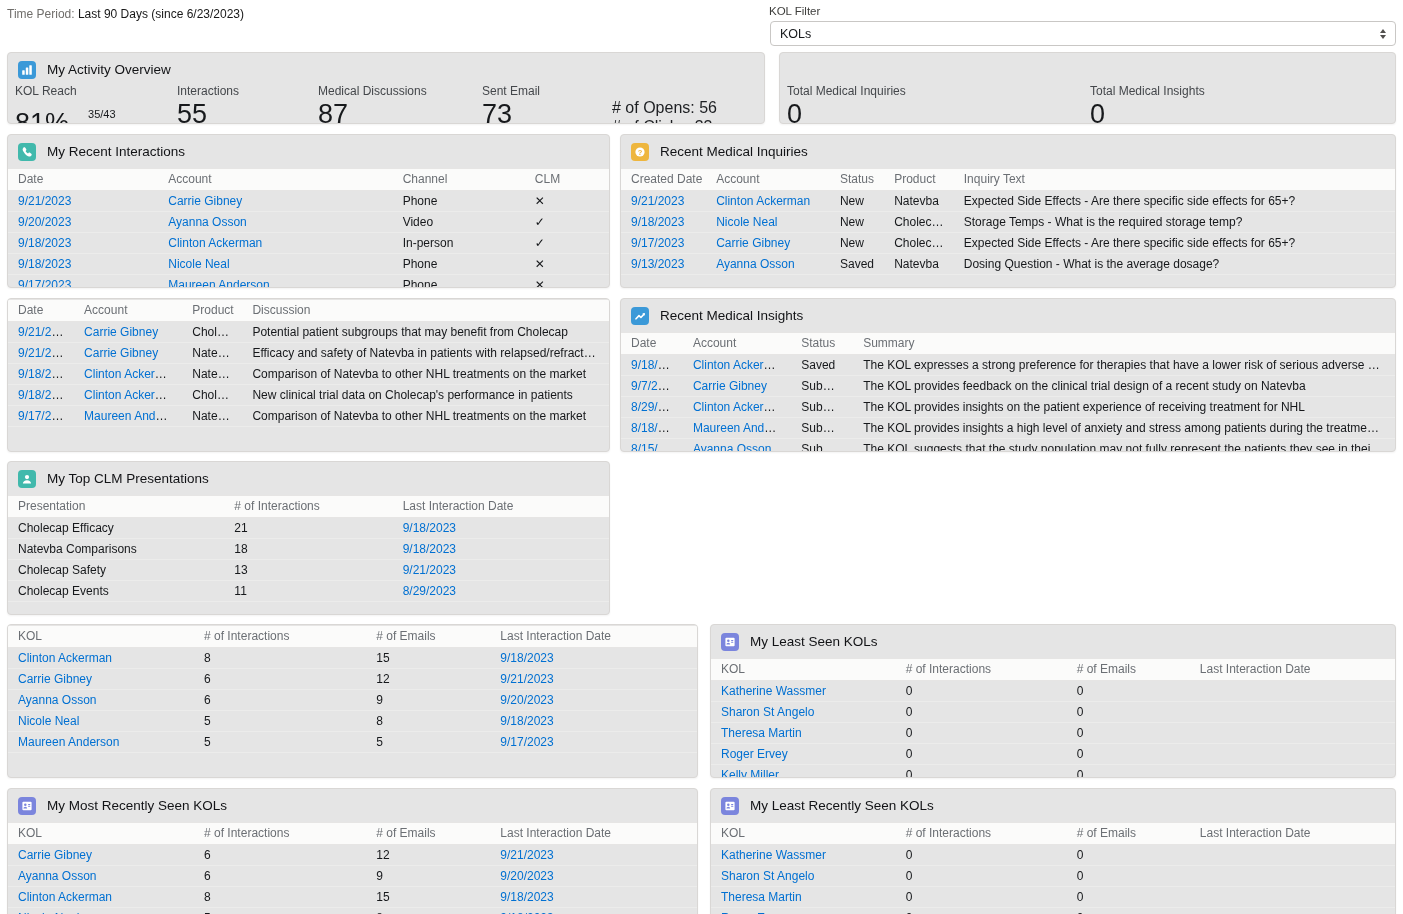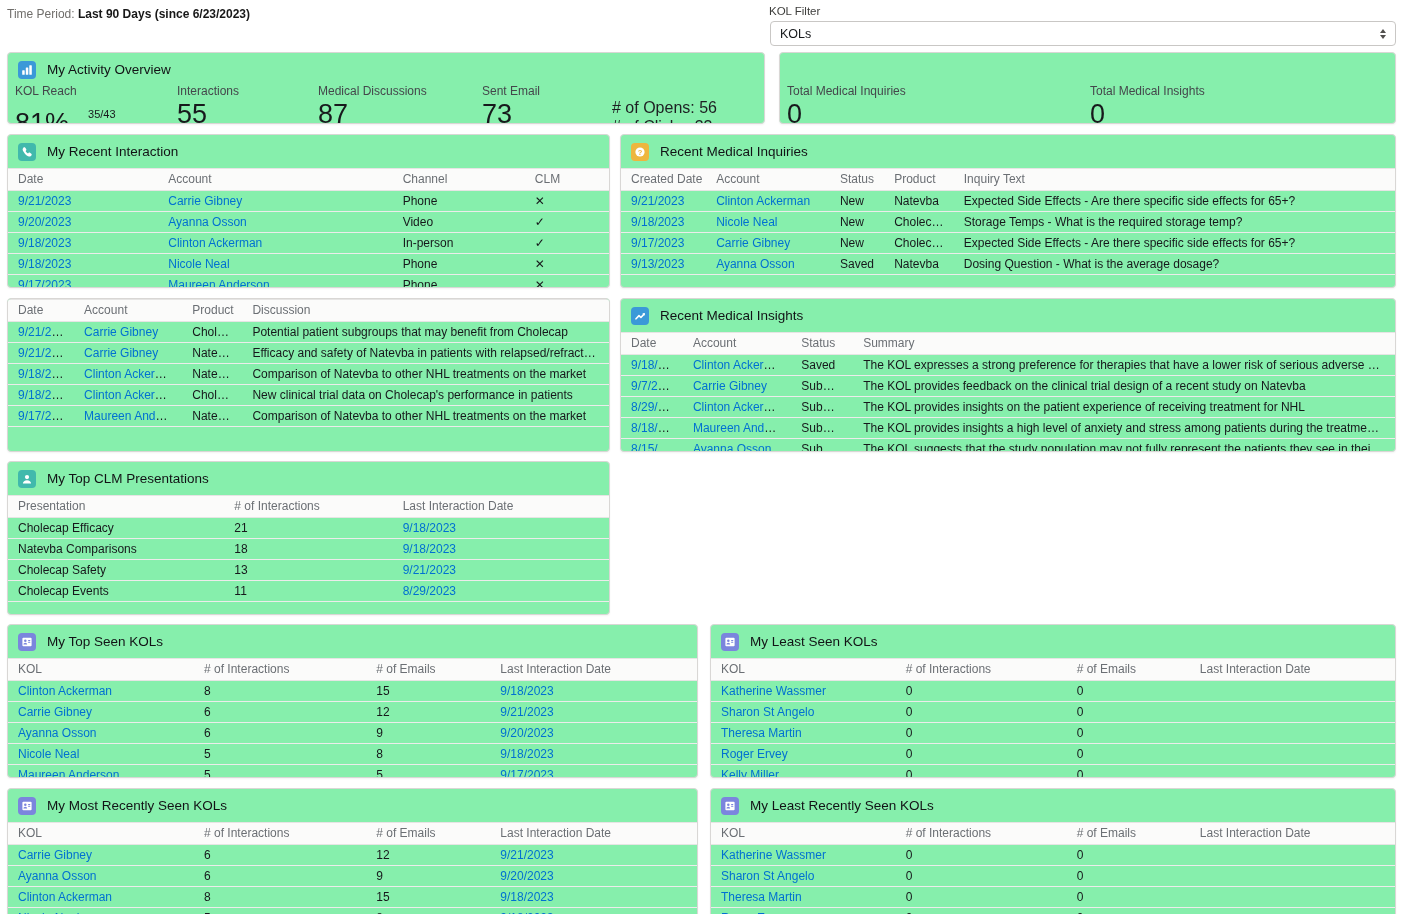--- a/index.html
+++ b/index.html
@@ -2,31 +2,31 @@
 <html><head>
 <meta charset="utf-8">
 <style>
   * { margin:0; padding:0; box-sizing:border-box; }
   html,body { width:1403px; height:914px; overflow:hidden; background:#fff;
     font-family:"Liberation Sans", sans-serif; color:#16181b; }
   .stage { position:relative; width:1403px; height:914px; }
 
   
   .time-period { position:absolute; left:7px; top:7px; font-size:12px; color:#706e6b; }
-  .time-period b { font-weight:700; color:#181818; }
+  .time-period b { font-weight:400; color:#181818; }
   .kol-filter-label { position:absolute; left:769px; top:5px; font-size:11.5px; color:#3e3e3c; }
   .kol-select { position:absolute; left:770px; top:21px; width:626px; height:25px;
     border:1px solid #c9c7c5; border-radius:4px; background:#fff; display:flex;
     align-items:center; padding:0 9px; font-size:12.5px; cursor:pointer; }
   .arrows { margin-left:auto; display:flex; flex-direction:column; gap:2px; }
   .tri-up { width:0; height:0; border-left:3.5px solid transparent; border-right:3.5px solid transparent; border-bottom:4.5px solid #514f4d; }
   .tri-dn { width:0; height:0; border-left:3.5px solid transparent; border-right:3.5px solid transparent; border-top:4.5px solid #514f4d; }
 
   
-  .card { position:absolute; background:#86efac; border:1px solid #d9d7d5; border-radius:4px;
+  .card { position:absolute; background:#e5e5e5; border:1px solid #d9d7d5; border-radius:4px;
     box-shadow:0 1px 2px rgba(0,0,0,.05); overflow:hidden; }
   .c-ov  { left:7px;   top:52px;  width:758px; height:72px; }
   .c-ma  { left:779px; top:52px;  width:617px; height:72px; }
   .c-ri  { left:7px;   top:134px; width:603px; height:154px; }
   .c-rq  { left:620px; top:134px; width:776px; height:154px; }
   .c-rd  { left:7px;   top:298px; width:603px; height:154px; }
   .c-rin { left:620px; top:298px; width:776px; height:154px; }
   .c-clm { left:7px;   top:461px; width:603px; height:154px; }
   .c-ts  { left:7px;   top:624px; width:691px; height:154px; }
   .c-ls  { left:710px; top:624px; width:686px; height:154px; }
@@ -119,21 +119,21 @@
     </div>
   </div>
 
   <div class="card c-ri">
     <div class="card-head">
       <span class="cicon" style="background: rgb(65, 185, 172); color: rgb(65, 185, 172);">
           <svg viewBox="0 0 12 12">
             <path fill="#fff" d="M2.5 1.6c.5-.5 1.4-.5 1.8.1l.9 1.3c.3.5.3 1.1-.1 1.5l-.5.5c.4.9 1.5 2 2.4 2.4l.5-.5c.4-.4 1-.5 1.5-.1l1.3.9c.6.4.6 1.3.1 1.8l-.6.6c-.5.5-1.2.6-1.8.4-1.1-.4-2.6-1.3-3.9-2.6S2.1 5.2 1.7 4.1c-.2-.6-.1-1.3.4-1.8z"></path>
           </svg>
         </span>
-      <span class="ctitle">My Recent Interaction</span>
+      <span class="ctitle">My Recent Interactions</span>
     </div>
     <div>
         <table>
           <colgroup>
             <col style="width: 25%;">
             <col style="width: 39%;">
             <col style="width: 22%;">
             <col style="width: 14%;">
           </colgroup>
           <thead>
@@ -401,239 +401,227 @@
               <td><span class="cell">Cholecap Events</span></td>
               <td><span class="cell">11</span></td>
               <td><span class="cell link">8/29/2023</span></td>
             </tr>
           </tbody>
         </table>
       </div>
   </div>
 
   <div class="card c-ts">
+    <div>
+        <table>
+          <colgroup>
+            <col style="width: 27%;">
+            <col style="width: 25%;">
+            <col style="width: 18%;">
+            <col style="width: 30%;">
+          </colgroup>
+          <thead>
+            <tr>
+              <th>KOL</th>
+              <th># of Interactions</th>
+              <th># of Emails</th>
+              <th>Last Interaction Date</th>
+            </tr>
+          </thead>
+          <tbody>
+            <tr>
+              <td><span class="cell link">Clinton Ackerman</span></td>
+              <td><span class="cell">8</span></td>
+              <td><span class="cell">15</span></td>
+              <td><span class="cell link">9/18/2023</span></td>
+            </tr>
+            <tr>
+              <td><span class="cell link">Carrie Gibney</span></td>
+              <td><span class="cell">6</span></td>
+              <td><span class="cell">12</span></td>
+              <td><span class="cell link">9/21/2023</span></td>
+            </tr>
+            <tr>
+              <td><span class="cell link">Ayanna Osson</span></td>
+              <td><span class="cell">6</span></td>
+              <td><span class="cell">9</span></td>
+              <td><span class="cell link">9/20/2023</span></td>
+            </tr>
+            <tr>
+              <td><span class="cell link">Nicole Neal</span></td>
+              <td><span class="cell">5</span></td>
+              <td><span class="cell">8</span></td>
+              <td><span class="cell link">9/18/2023</span></td>
+            </tr>
+            <tr>
+              <td><span class="cell link">Maureen Anderson</span></td>
+              <td><span class="cell">5</span></td>
+              <td><span class="cell">5</span></td>
+              <td><span class="cell link">9/17/2023</span></td>
+            </tr>
+          </tbody>
+        </table>
+      </div>
+  </div>
+
+  <div class="card c-ls">
     <div class="card-head">
       <span class="cicon" style="background: rgb(123, 133, 221); color: rgb(123, 133, 221);">
           <svg viewBox="0 0 12 12">
             <rect x="1.4" y="1.8" width="9.2" height="8.4" rx="1" fill="#fff"></rect>
             <circle cx="4.3" cy="4.8" r="1.25" fill="currentColor"></circle>
             <path d="M2.5 8.6c0-1.1.8-1.8 1.8-1.8s1.8.7 1.8 1.8z" fill="currentColor"></path>
             <rect x="7" y="4" width="2.4" height="0.9" rx="0.4" fill="currentColor"></rect>
             <rect x="7" y="5.8" width="2.4" height="0.9" rx="0.4" fill="currentColor"></rect>
           </svg>
         </span>
-      <span class="ctitle">My Top Seen KOLs</span>
+      <span class="ctitle">My Least Seen KOLs</span>
     </div>
     <div>
         <table>
           <colgroup>
             <col style="width: 27%;">
             <col style="width: 25%;">
             <col style="width: 18%;">
             <col style="width: 30%;">
           </colgroup>
           <thead>
             <tr>
               <th>KOL</th>
               <th># of Interactions</th>
               <th># of Emails</th>
               <th>Last Interaction Date</th>
             </tr>
           </thead>
           <tbody>
             <tr>
-              <td><span class="cell link">Clinton Ackerman</span></td>
-              <td><span class="cell">8</span></td>
-              <td><span class="cell">15</span></td>
-              <td><span class="cell link">9/18/2023</span></td>
-            </tr>
-            <tr>
-              <td><span class="cell link">Carrie Gibney</span></td>
-              <td><span class="cell">6</span></td>
-              <td><span class="cell">12</span></td>
-              <td><span class="cell link">9/21/2023</span></td>
-            </tr>
-            <tr>
-              <td><span class="cell link">Ayanna Osson</span></td>
-              <td><span class="cell">6</span></td>
-              <td><span class="cell">9</span></td>
-              <td><span class="cell link">9/20/2023</span></td>
-            </tr>
-            <tr>
-              <td><span class="cell link">Nicole Neal</span></td>
-              <td><span class="cell">5</span></td>
-              <td><span class="cell">8</span></td>
-              <td><span class="cell link">9/18/2023</span></td>
-            </tr>
-            <tr>
-              <td><span class="cell link">Maureen Anderson</span></td>
-              <td><span class="cell">5</span></td>
-              <td><span class="cell">5</span></td>
-              <td><span class="cell link">9/17/2023</span></td>
-            </tr>
-          </tbody>
-        </table>
-      </div>
-  </div>
-
-  <div class="card c-ls">
+              <td><span class="cell link">Katherine Wassmer</span></td>
+              <td><span class="cell">0</span></td>
+              <td><span class="cell">0</span></td>
+              <td><span class="cell"></span></td>
+            </tr>
+            <tr>
+              <td><span class="cell link">Sharon St Angelo</span></td>
+              <td><span class="cell">0</span></td>
+              <td><span class="cell">0</span></td>
+              <td><span class="cell"></span></td>
+            </tr>
+            <tr>
+              <td><span class="cell link">Theresa Martin</span></td>
+              <td><span class="cell">0</span></td>
+              <td><span class="cell">0</span></td>
+              <td><span class="cell"></span></td>
+            </tr>
+            <tr>
+              <td><span class="cell link">Roger Ervey</span></td>
+              <td><span class="cell">0</span></td>
+              <td><span class="cell">0</span></td>
+              <td><span class="cell"></span></td>
+            </tr>
+            <tr>
+              <td><span class="cell link">Kelly Miller</span></td>
+              <td><span class="cell">0</span></td>
+              <td><span class="cell">0</span></td>
+              <td><span class="cell"></span></td>
+            </tr>
+          </tbody>
+        </table>
+      </div>
+  </div>
+
+  <div class="card c-mr">
     <div class="card-head">
       <span class="cicon" style="background: rgb(123, 133, 221); color: rgb(123, 133, 221);">
           <svg viewBox="0 0 12 12">
             <rect x="1.4" y="1.8" width="9.2" height="8.4" rx="1" fill="#fff"></rect>
             <circle cx="4.3" cy="4.8" r="1.25" fill="currentColor"></circle>
             <path d="M2.5 8.6c0-1.1.8-1.8 1.8-1.8s1.8.7 1.8 1.8z" fill="currentColor"></path>
             <rect x="7" y="4" width="2.4" height="0.9" rx="0.4" fill="currentColor"></rect>
             <rect x="7" y="5.8" width="2.4" height="0.9" rx="0.4" fill="currentColor"></rect>
           </svg>
         </span>
-      <span class="ctitle">My Least Seen KOLs</span>
+      <span class="ctitle">My Most Recently Seen KOLs</span>
     </div>
     <div>
         <table>
           <colgroup>
             <col style="width: 27%;">
             <col style="width: 25%;">
             <col style="width: 18%;">
             <col style="width: 30%;">
           </colgroup>
           <thead>
             <tr>
               <th>KOL</th>
               <th># of Interactions</th>
               <th># of Emails</th>
               <th>Last Interaction Date</th>
             </tr>
           </thead>
           <tbody>
             <tr>
-              <td><span class="cell link">Katherine Wassmer</span></td>
-              <td><span class="cell">0</span></td>
-              <td><span class="cell">0</span></td>
-              <td><span class="cell"></span></td>
-            </tr>
-            <tr>
-              <td><span class="cell link">Sharon St Angelo</span></td>
-              <td><span class="cell">0</span></td>
-              <td><span class="cell">0</span></td>
-              <td><span class="cell"></span></td>
-            </tr>
-            <tr>
-              <td><span class="cell link">Theresa Martin</span></td>
-              <td><span class="cell">0</span></td>
-              <td><span class="cell">0</span></td>
-              <td><span class="cell"></span></td>
-            </tr>
-            <tr>
-              <td><span class="cell link">Roger Ervey</span></td>
-              <td><span class="cell">0</span></td>
-              <td><span class="cell">0</span></td>
-              <td><span class="cell"></span></td>
-            </tr>
-            <tr>
-              <td><span class="cell link">Kelly Miller</span></td>
-              <td><span class="cell">0</span></td>
-              <td><span class="cell">0</span></td>
-              <td><span class="cell"></span></td>
-            </tr>
-          </tbody>
-        </table>
-      </div>
-  </div>
-
-  <div class="card c-mr">
+              <td><span class="cell link">Carrie Gibney</span></td>
+              <td><span class="cell">6</span></td>
+              <td><span class="cell">12</span></td>
+              <td><span class="cell link">9/21/2023</span></td>
+            </tr>
+            <tr>
+              <td><span class="cell link">Ayanna Osson</span></td>
+              <td><span class="cell">6</span></td>
+              <td><span class="cell">9</span></td>
+              <td><span class="cell link">9/20/2023</span></td>
+            </tr>
+            <tr>
+              <td><span class="cell link">Clinton Ackerman</span></td>
+              <td><span class="cell">8</span></td>
+              <td><span class="cell">15</span></td>
+              <td><span class="cell link">9/18/2023</span></td>
+            </tr>
+            <tr>
+              <td><span class="cell link">Nicole Neal</span></td>
+              <td><span class="cell">5</span></td>
+              <td><span class="cell">8</span></td>
+              <td><span class="cell link">9/18/2023</span></td>
+            </tr>
+          </tbody>
+        </table>
+      </div>
+  </div>
+
+  <div class="card c-lr">
     <div class="card-head">
       <span class="cicon" style="background: rgb(123, 133, 221); color: rgb(123, 133, 221);">
           <svg viewBox="0 0 12 12">
             <rect x="1.4" y="1.8" width="9.2" height="8.4" rx="1" fill="#fff"></rect>
             <circle cx="4.3" cy="4.8" r="1.25" fill="currentColor"></circle>
             <path d="M2.5 8.6c0-1.1.8-1.8 1.8-1.8s1.8.7 1.8 1.8z" fill="currentColor"></path>
             <rect x="7" y="4" width="2.4" height="0.9" rx="0.4" fill="currentColor"></rect>
             <rect x="7" y="5.8" width="2.4" height="0.9" rx="0.4" fill="currentColor"></rect>
           </svg>
         </span>
-      <span class="ctitle">My Most Recently Seen KOLs</span>
+      <span class="ctitle">My Least Recently Seen KOLs</span>
     </div>
     <div>
         <table>
           <colgroup>
             <col style="width: 27%;">
             <col style="width: 25%;">
             <col style="width: 18%;">
             <col style="width: 30%;">
           </colgroup>
           <thead>
             <tr>
               <th>KOL</th>
               <th># of Interactions</th>
               <th># of Emails</th>
               <th>Last Interaction Date</th>
             </tr>
           </thead>
           <tbody>
             <tr>
-              <td><span class="cell link">Carrie Gibney</span></td>
-              <td><span class="cell">6</span></td>
-              <td><span class="cell">12</span></td>
-              <td><span class="cell link">9/21/2023</span></td>
-            </tr>
-            <tr>
-              <td><span class="cell link">Ayanna Osson</span></td>
-              <td><span class="cell">6</span></td>
-              <td><span class="cell">9</span></td>
-              <td><span class="cell link">9/20/2023</span></td>
-            </tr>
-            <tr>
-              <td><span class="cell link">Clinton Ackerman</span></td>
-              <td><span class="cell">8</span></td>
-              <td><span class="cell">15</span></td>
-              <td><span class="cell link">9/18/2023</span></td>
-            </tr>
-            <tr>
-              <td><span class="cell link">Nicole Neal</span></td>
-              <td><span class="cell">5</span></td>
-              <td><span class="cell">8</span></td>
-              <td><span class="cell link">9/18/2023</span></td>
-            </tr>
-          </tbody>
-        </table>
-      </div>
-  </div>
-
-  <div class="card c-lr">
-    <div class="card-head">
-      <span class="cicon" style="background: rgb(123, 133, 221); color: rgb(123, 133, 221);">
-          <svg viewBox="0 0 12 12">
-            <rect x="1.4" y="1.8" width="9.2" height="8.4" rx="1" fill="#fff"></rect>
-            <circle cx="4.3" cy="4.8" r="1.25" fill="currentColor"></circle>
-            <path d="M2.5 8.6c0-1.1.8-1.8 1.8-1.8s1.8.7 1.8 1.8z" fill="currentColor"></path>
-            <rect x="7" y="4" width="2.4" height="0.9" rx="0.4" fill="currentColor"></rect>
-            <rect x="7" y="5.8" width="2.4" height="0.9" rx="0.4" fill="currentColor"></rect>
-          </svg>
-        </span>
-      <span class="ctitle">My Least Recently Seen KOLs</span>
-    </div>
-    <div>
-        <table>
-          <colgroup>
-            <col style="width: 27%;">
-            <col style="width: 25%;">
-            <col style="width: 18%;">
-            <col style="width: 30%;">
-          </colgroup>
-          <thead>
-            <tr>
-              <th>KOL</th>
-              <th># of Interactions</th>
-              <th># of Emails</th>
-              <th>Last Interaction Date</th>
-            </tr>
-          </thead>
-          <tbody>
-            <tr>
               <td><span class="cell link">Katherine Wassmer</span></td>
               <td><span class="cell">0</span></td>
               <td><span class="cell">0</span></td>
               <td><span class="cell"></span></td>
             </tr>
             <tr>
               <td><span class="cell link">Sharon St Angelo</span></td>
               <td><span class="cell">0</span></td>
               <td><span class="cell">0</span></td>
               <td><span class="cell"></span></td>

